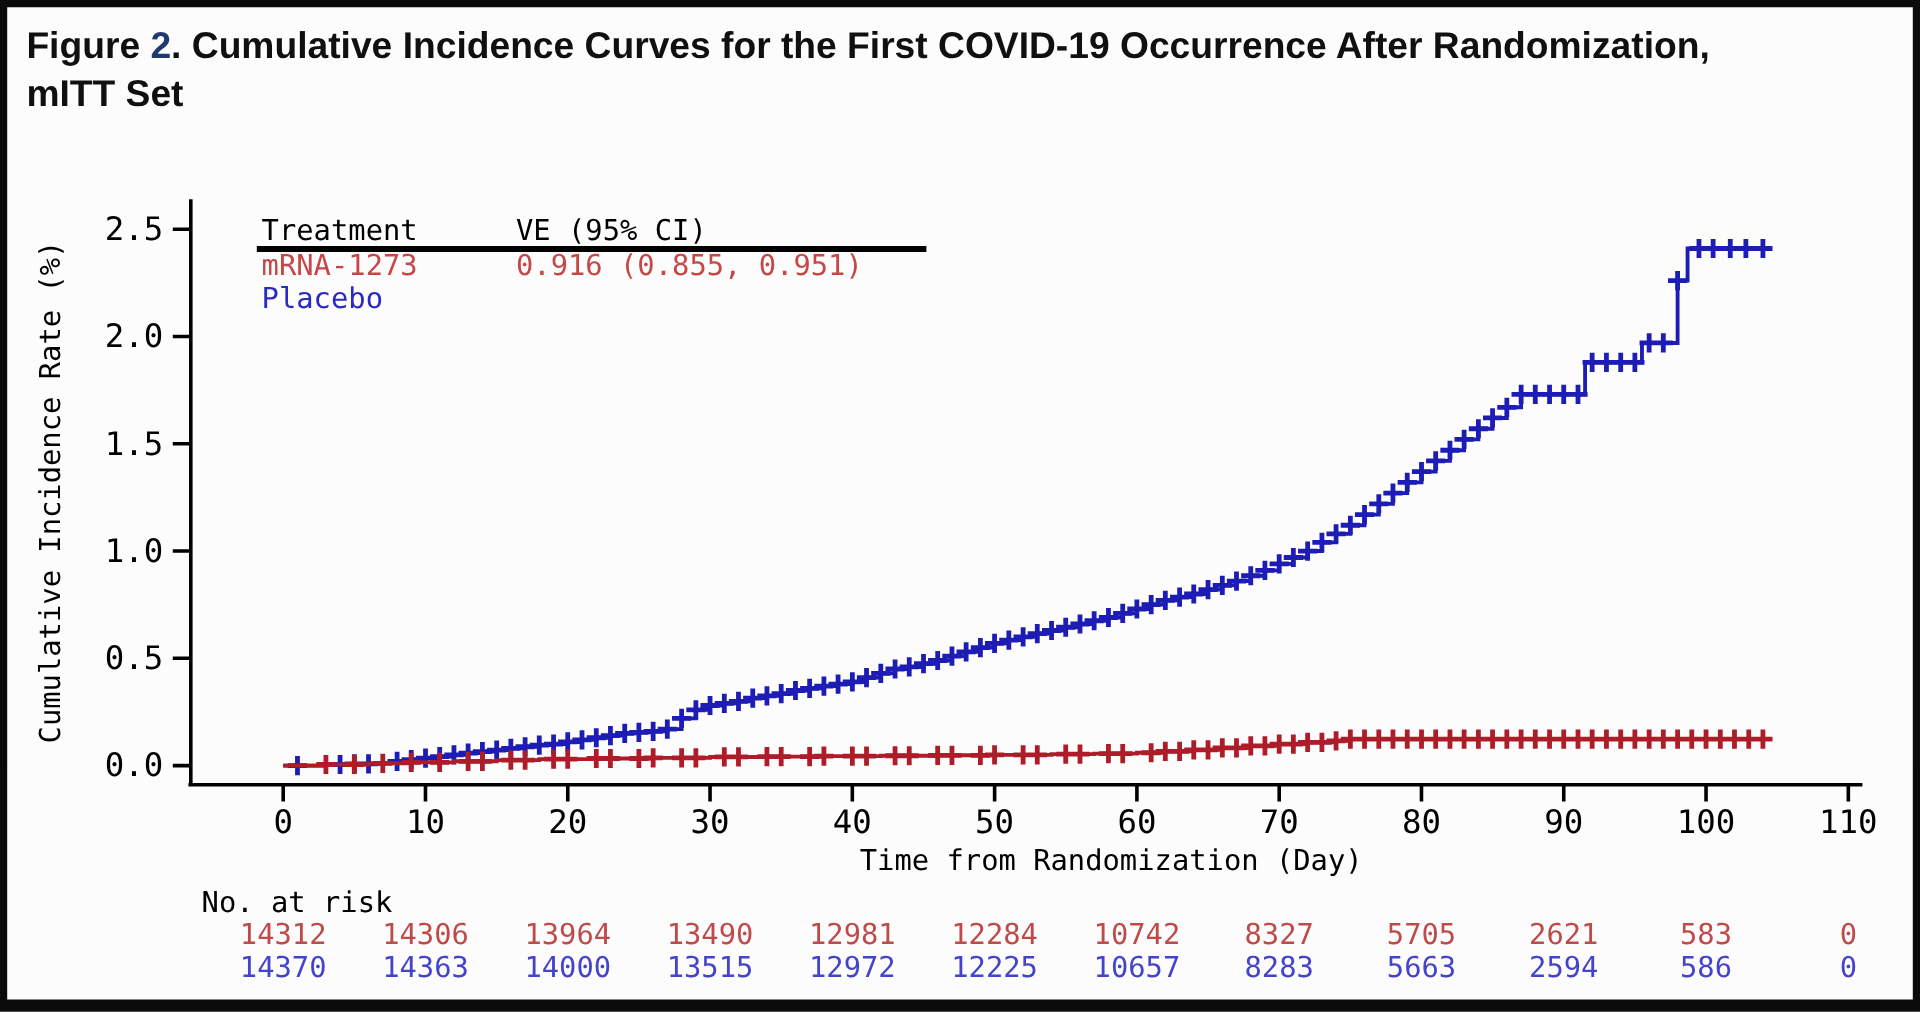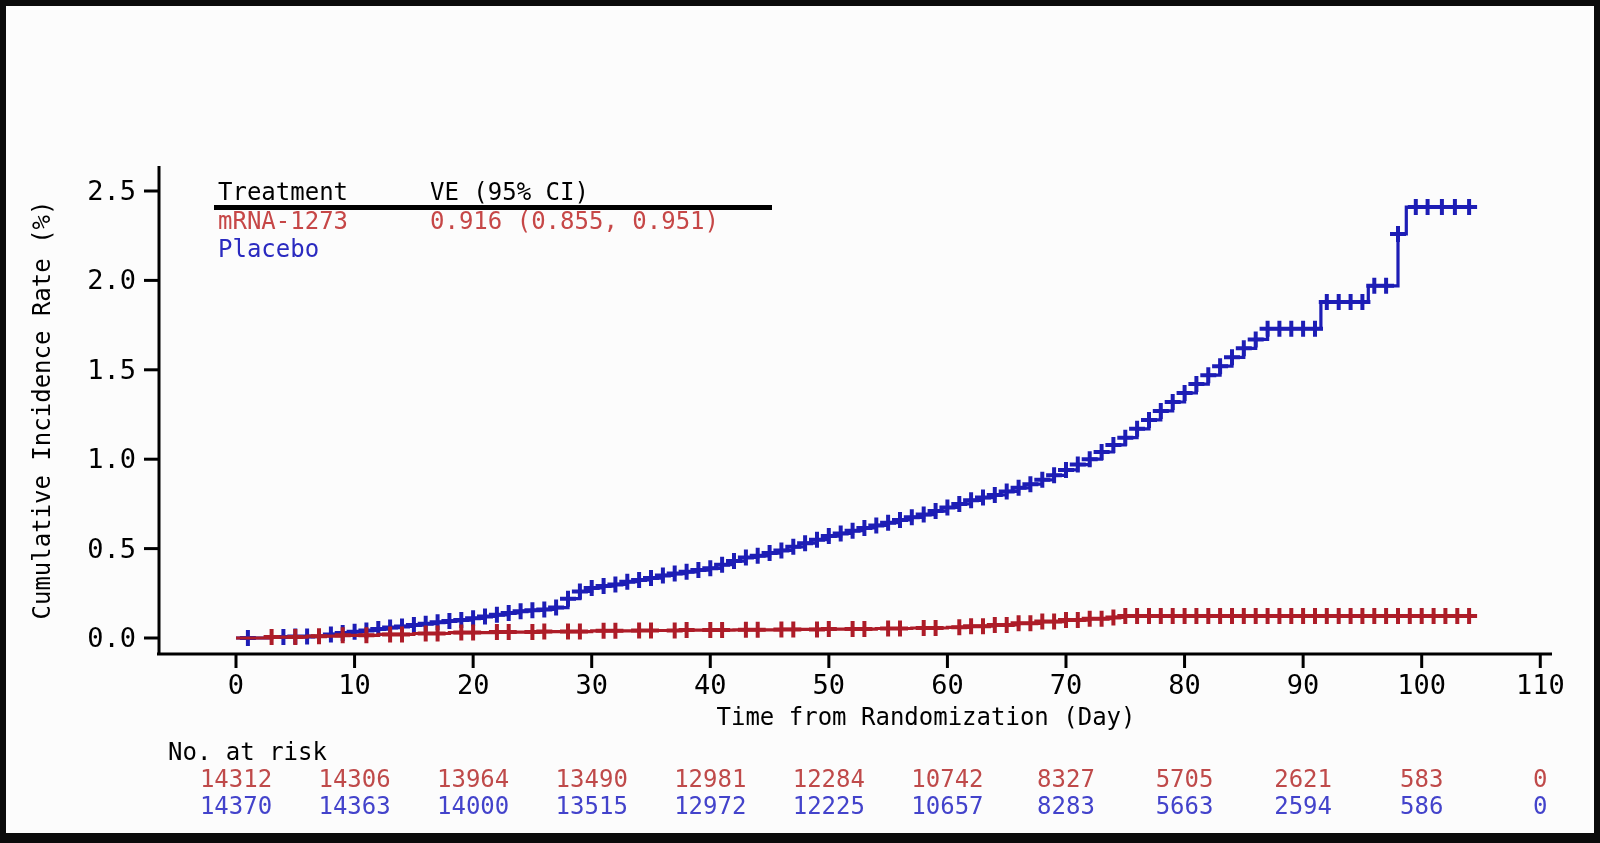--- a/index.html
+++ b/index.html
@@ -19,20 +19,24 @@
     line-height:1.28;letter-spacing:0px;
   }
   .title .num{color:var(--title_number,#1e3a6e);}
   svg.plot{position:absolute;left:0;top:0;width:1600px;height:843px;}
   text{font-family:"DejaVu Sans Mono","Liberation Mono",monospace;}
 </style>
 </head>
 <body>
 
 <div class="frame">
+  <div class="title">
+    <span>Figure </span><span class="num">2</span><span>. Cumulative Incidence Curves for the First COVID-19 Occurrence After Randomization,</span>
+    <span style="display:block">mITT Set</span>
+  </div>
   <svg class="plot" id="plot" viewBox="0 0 1600 843">
       <g stroke="#000000" stroke-width="3">
         <line x1="153" y1="160" x2="153" y2="648"></line>
         <line x1="151" y1="648" x2="1546" y2="648"></line>
       </g>
       <g>
         <line x1="138" y1="632" x2="152" y2="632" stroke="#000000" stroke-width="3"></line>
         <text x="130" y="641" fill="#000" font-size="27" text-anchor="end">0.0</text>
         <line x1="138" y1="542.6" x2="152" y2="542.6" stroke="#000000" stroke-width="3"></line>
         <text x="130" y="551.6" fill="#000" font-size="27" text-anchor="end">0.5</text>

